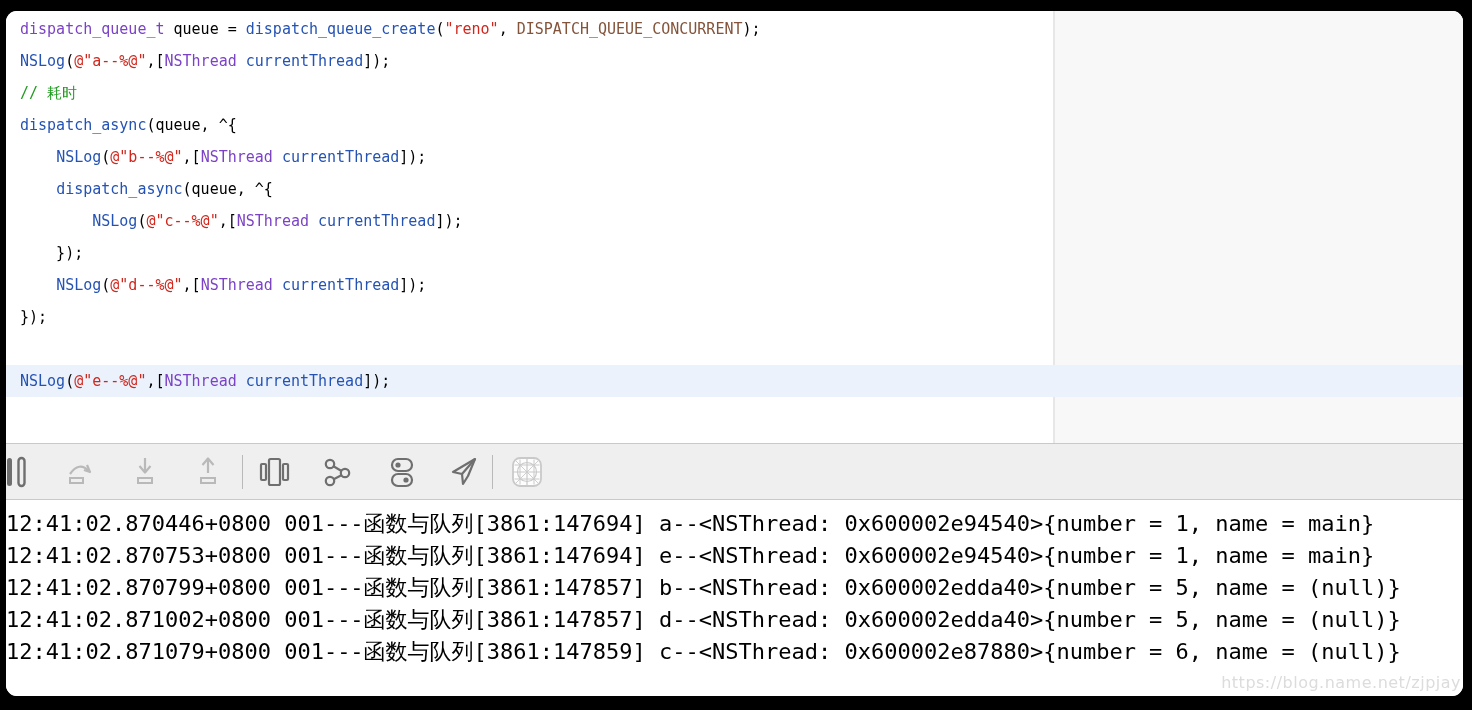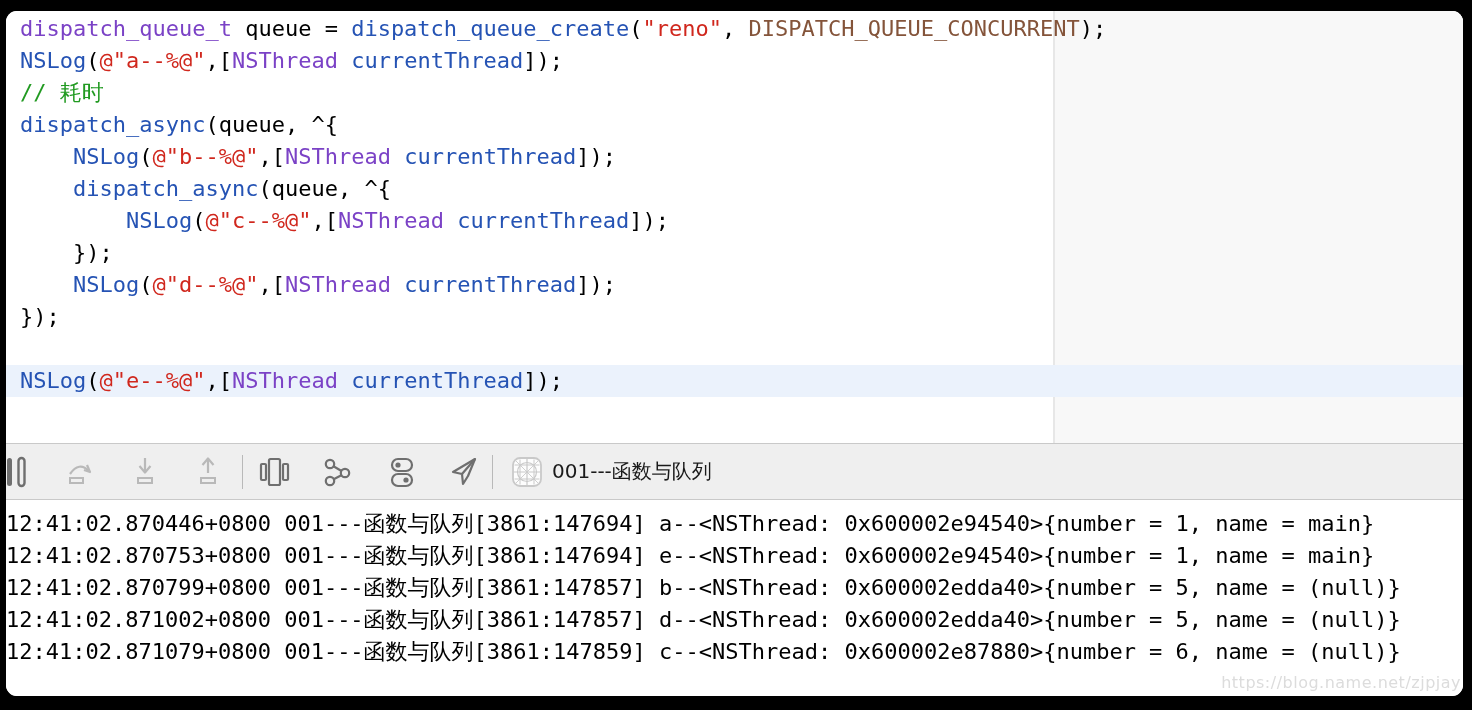--- a/index.html
+++ b/index.html
@@ -6,21 +6,21 @@
   body{width:1472px;height:710px;position:relative;overflow:hidden;
        font-family:"DejaVu Sans",sans-serif;}
   .window{position:absolute;left:6px;top:11px;width:1457px;height:685px;
           background:#ffffff;border-radius:11px;overflow:hidden;}
   
   .editor{position:absolute;left:0;top:0;right:0;height:432px;background:#fff;}
   .right-pane{position:absolute;left:1047px;top:0;right:0;height:432px;
               background:#f8f8f8;border-left:2px solid #e7e7e7;z-index:0;}
   .line-highlight{position:absolute;left:0;right:0;height:32px;z-index:1;}
   .code{position:absolute;left:14px;top:2px;z-index:2;
-        font-family:"DejaVu Sans Mono",monospace;font-size:22px;line-height:32px;
+        font-family:"DejaVu Sans Mono",monospace;font-size:15px;line-height:32px;
         white-space:pre;}
   .code-line{height:32px;}
   
   .debug-bar{position:absolute;left:0;top:432px;right:0;height:57px;background:#efefef;
              border-top:1px solid #c9c9c9;border-bottom:1px solid #c9c9c9;box-sizing:border-box;}
   .dbtn{position:absolute;top:0;height:55px;display:flex;align-items:center;justify-content:center;}
   .vdiv{position:absolute;top:11px;width:1px;height:34px;background:#b9b9b9;}
   .proc-label{position:absolute;left:546px;top:0;height:55px;display:flex;align-items:center;
               font-size:20px;color:#1a1a1a;}
   
@@ -116,19 +116,18 @@
     <div class="dbtn" style="left:504px;width:34px;">
       <svg width="32" height="32" viewBox="0 0 32 32">
         <rect x="2" y="2" width="28" height="28" rx="7" fill="#fdfdfd" stroke="#c9c9c9" stroke-width="1.8"></rect>
         <circle cx="16" cy="16" r="9.5" fill="none" stroke="#c9c9c9" stroke-width="1.2"></circle>
         <path d="M16 2.5 L16 29.5 M2.5 16 L29.5 16" stroke="#c9c9c9" stroke-width="1.2"></path>
         <path d="M9 3.5 L9 28.5 M23 3.5 L23 28.5 M3.5 9 L28.5 9 M3.5 23 L28.5 23" stroke="#c9c9c9" stroke-width="1"></path>
         <path d="M5 5 L27 27 M27 5 L5 27" stroke="#c9c9c9" stroke-width="0.9"></path>
       </svg>
     </div>
 
-    <div class="proc-label">001---函数与队列</div>
   </div>
 
   <div class="console"><div class="console-line">12:41:02.870446+0800 001---函数与队列[3861:147694] a--&lt;NSThread: 0x600002e94540&gt;{number = 1, name = main}</div><div class="console-line">12:41:02.870753+0800 001---函数与队列[3861:147694] e--&lt;NSThread: 0x600002e94540&gt;{number = 1, name = main}</div><div class="console-line">12:41:02.870799+0800 001---函数与队列[3861:147857] b--&lt;NSThread: 0x600002edda40&gt;{number = 5, name = (null)}</div><div class="console-line">12:41:02.871002+0800 001---函数与队列[3861:147857] d--&lt;NSThread: 0x600002edda40&gt;{number = 5, name = (null)}</div><div class="console-line">12:41:02.871079+0800 001---函数与队列[3861:147859] c--&lt;NSThread: 0x600002e87880&gt;{number = 6, name = (null)}</div></div>
 
   <div class="watermark">https://blog.name.net/zjpjay</div>
 </div>
 
 </body></html>

